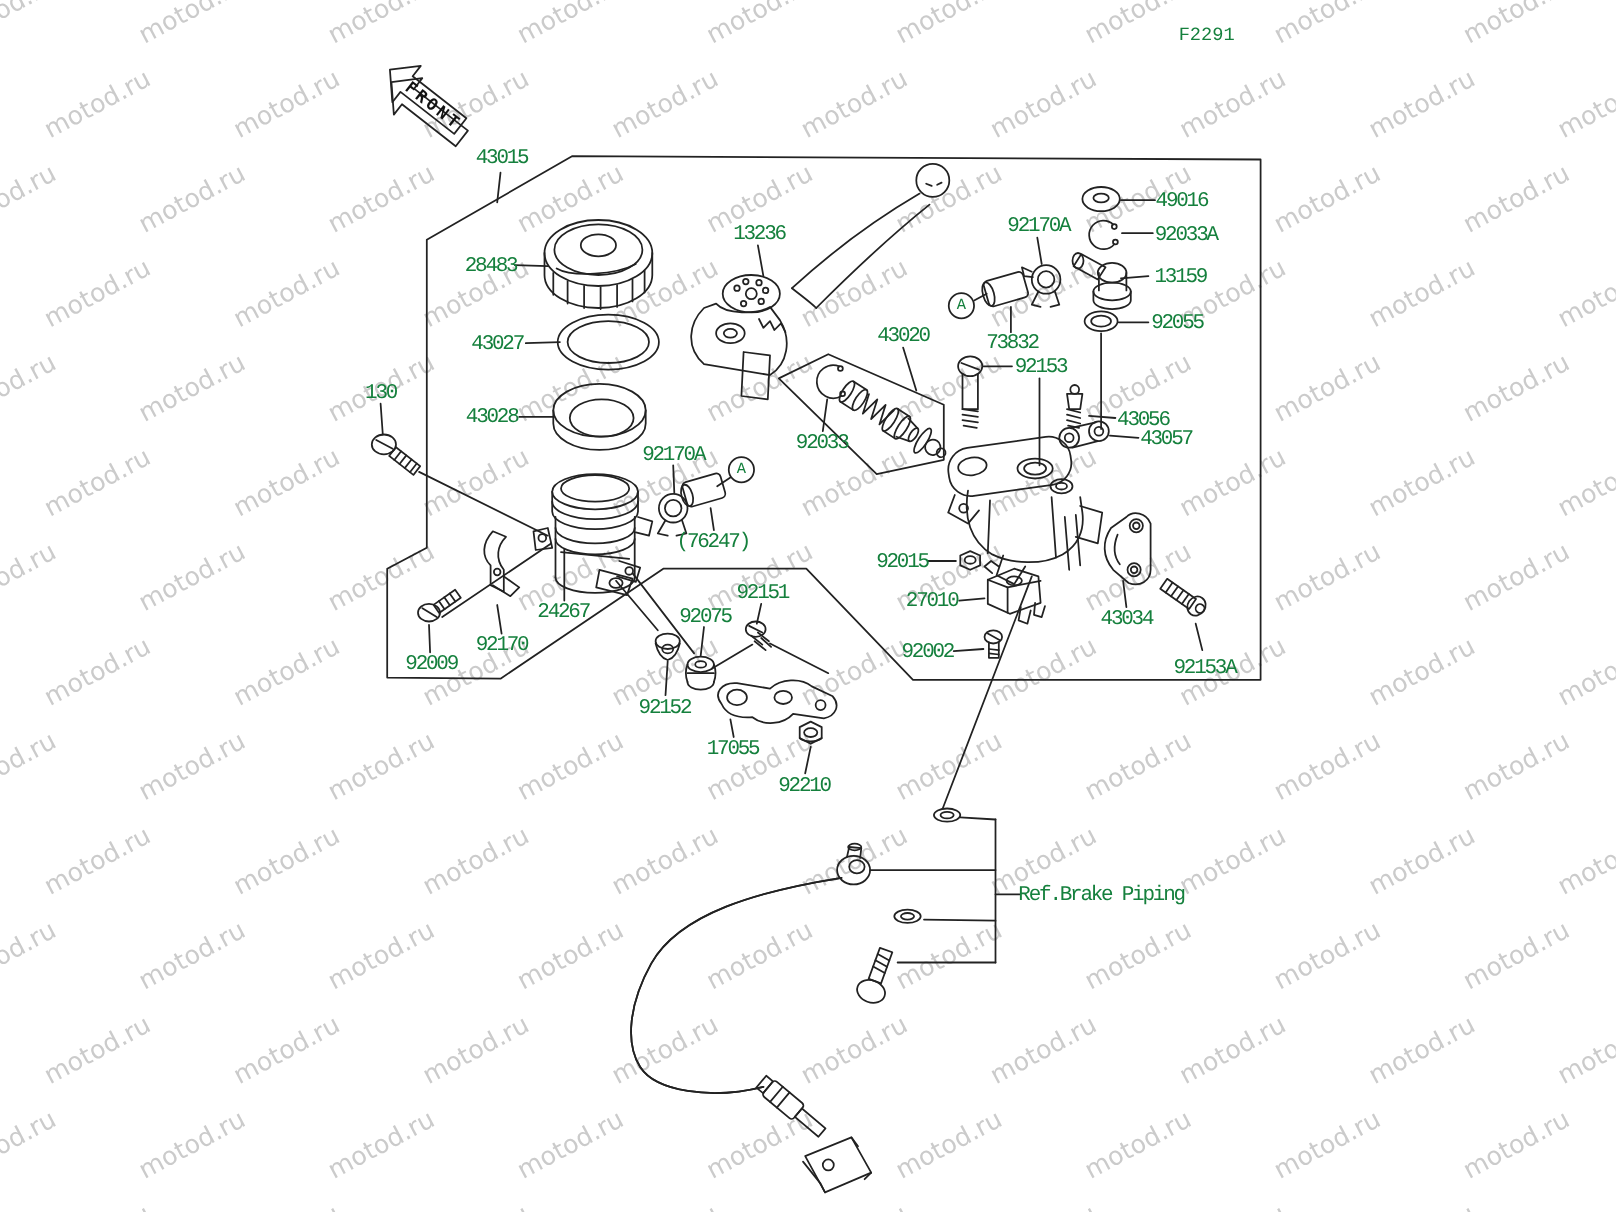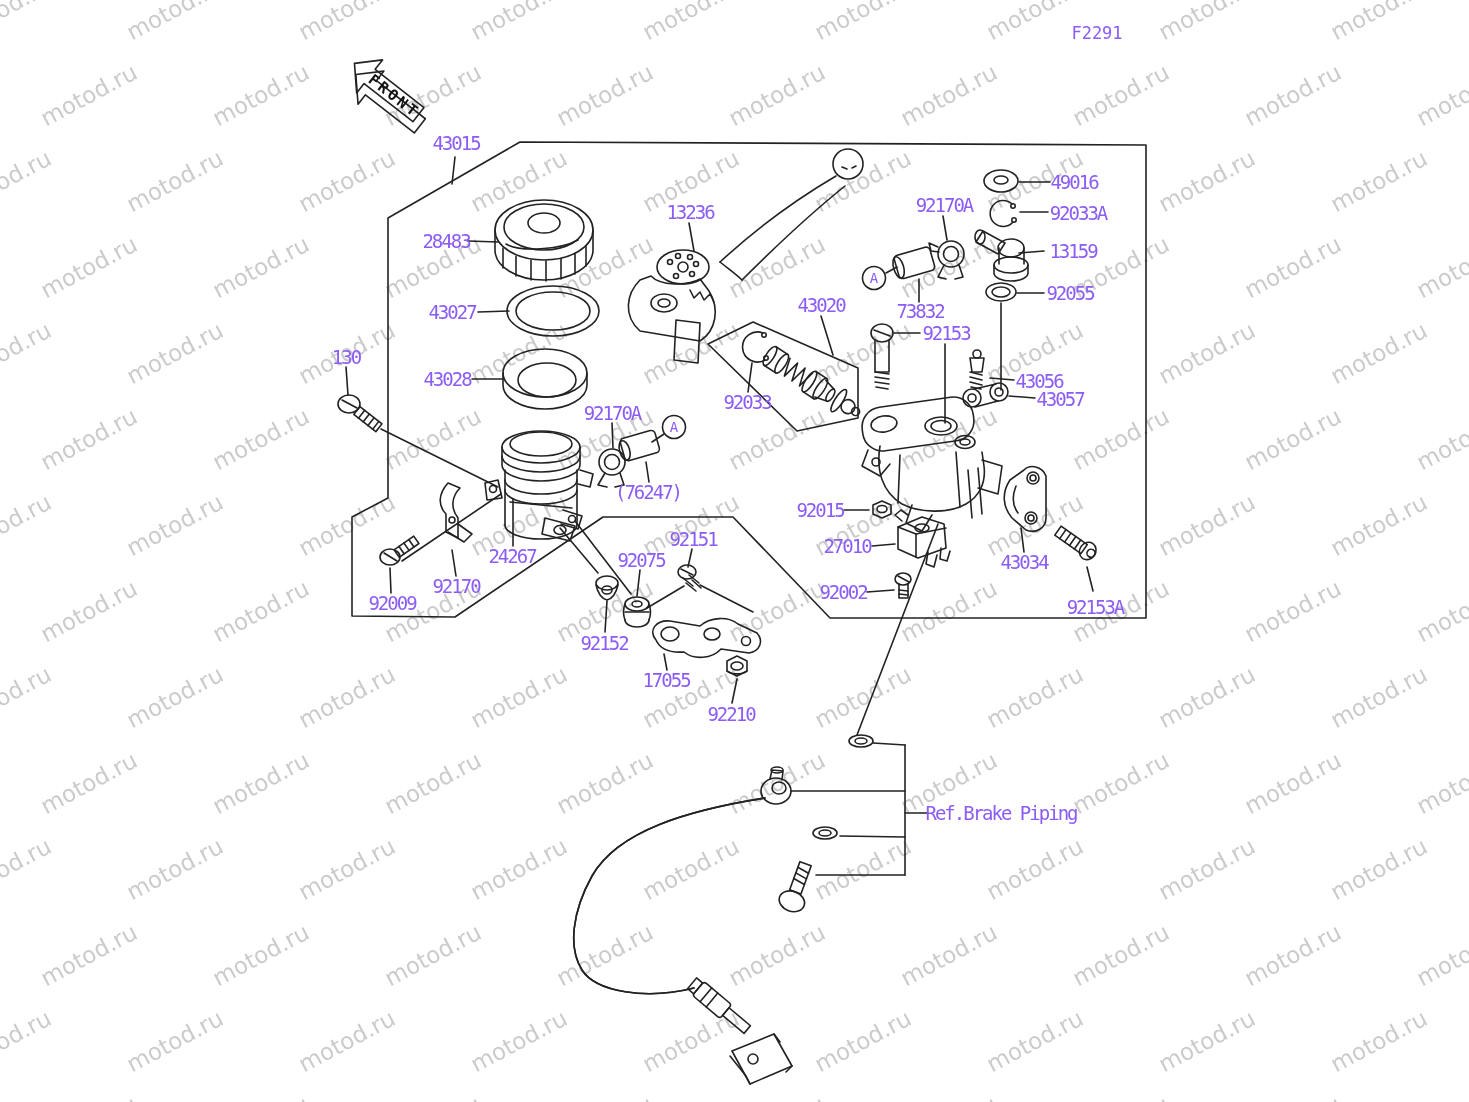--- a/index.html
+++ b/index.html
@@ -5,21 +5,21 @@
   html,body{margin:0;padding:0;background:#fff;}
   #page{position:relative;width:1469px;height:1102px;background:#ffffff;overflow:hidden;
         font-family:"DejaVu Sans Mono", monospace;}
   #wm-layer{position:absolute;inset:0;z-index:0;pointer-events:none;}
   .wm{position:absolute;font-family:"DejaVu Sans", sans-serif;font-size:23px;color:#cbcbcb;
       transform:rotate(-28deg);white-space:nowrap;user-select:none;}
   #art{position:absolute;left:0;top:0;z-index:1;}
   #art path,#art line,#art ellipse,#art circle,#art rect,#art polygon,#art polyline{
       stroke:#222;stroke-width:1.6;fill:none;stroke-linecap:round;stroke-linejoin:round;}
   .label{position:absolute;z-index:2;transform:translate(-50%,-50%);white-space:nowrap;
-         font-size:19px;letter-spacing:-2px;color:#8b5cf6;}
+         font-size:19px;letter-spacing:-2px;color:#15803d;font-family:Liberation Mono, monospace;}
   .fig-code{font-size:17px;letter-spacing:0;}
   .a-marker{font-size:14px;letter-spacing:0;}
   .front-label{font-size:15px;font-weight:bold;letter-spacing:3px;color:#111;
                transform:translate(-50%,-50%) rotate(38deg);}
 </style>
 </head>
 <body>
 
 <div id="page">
 

